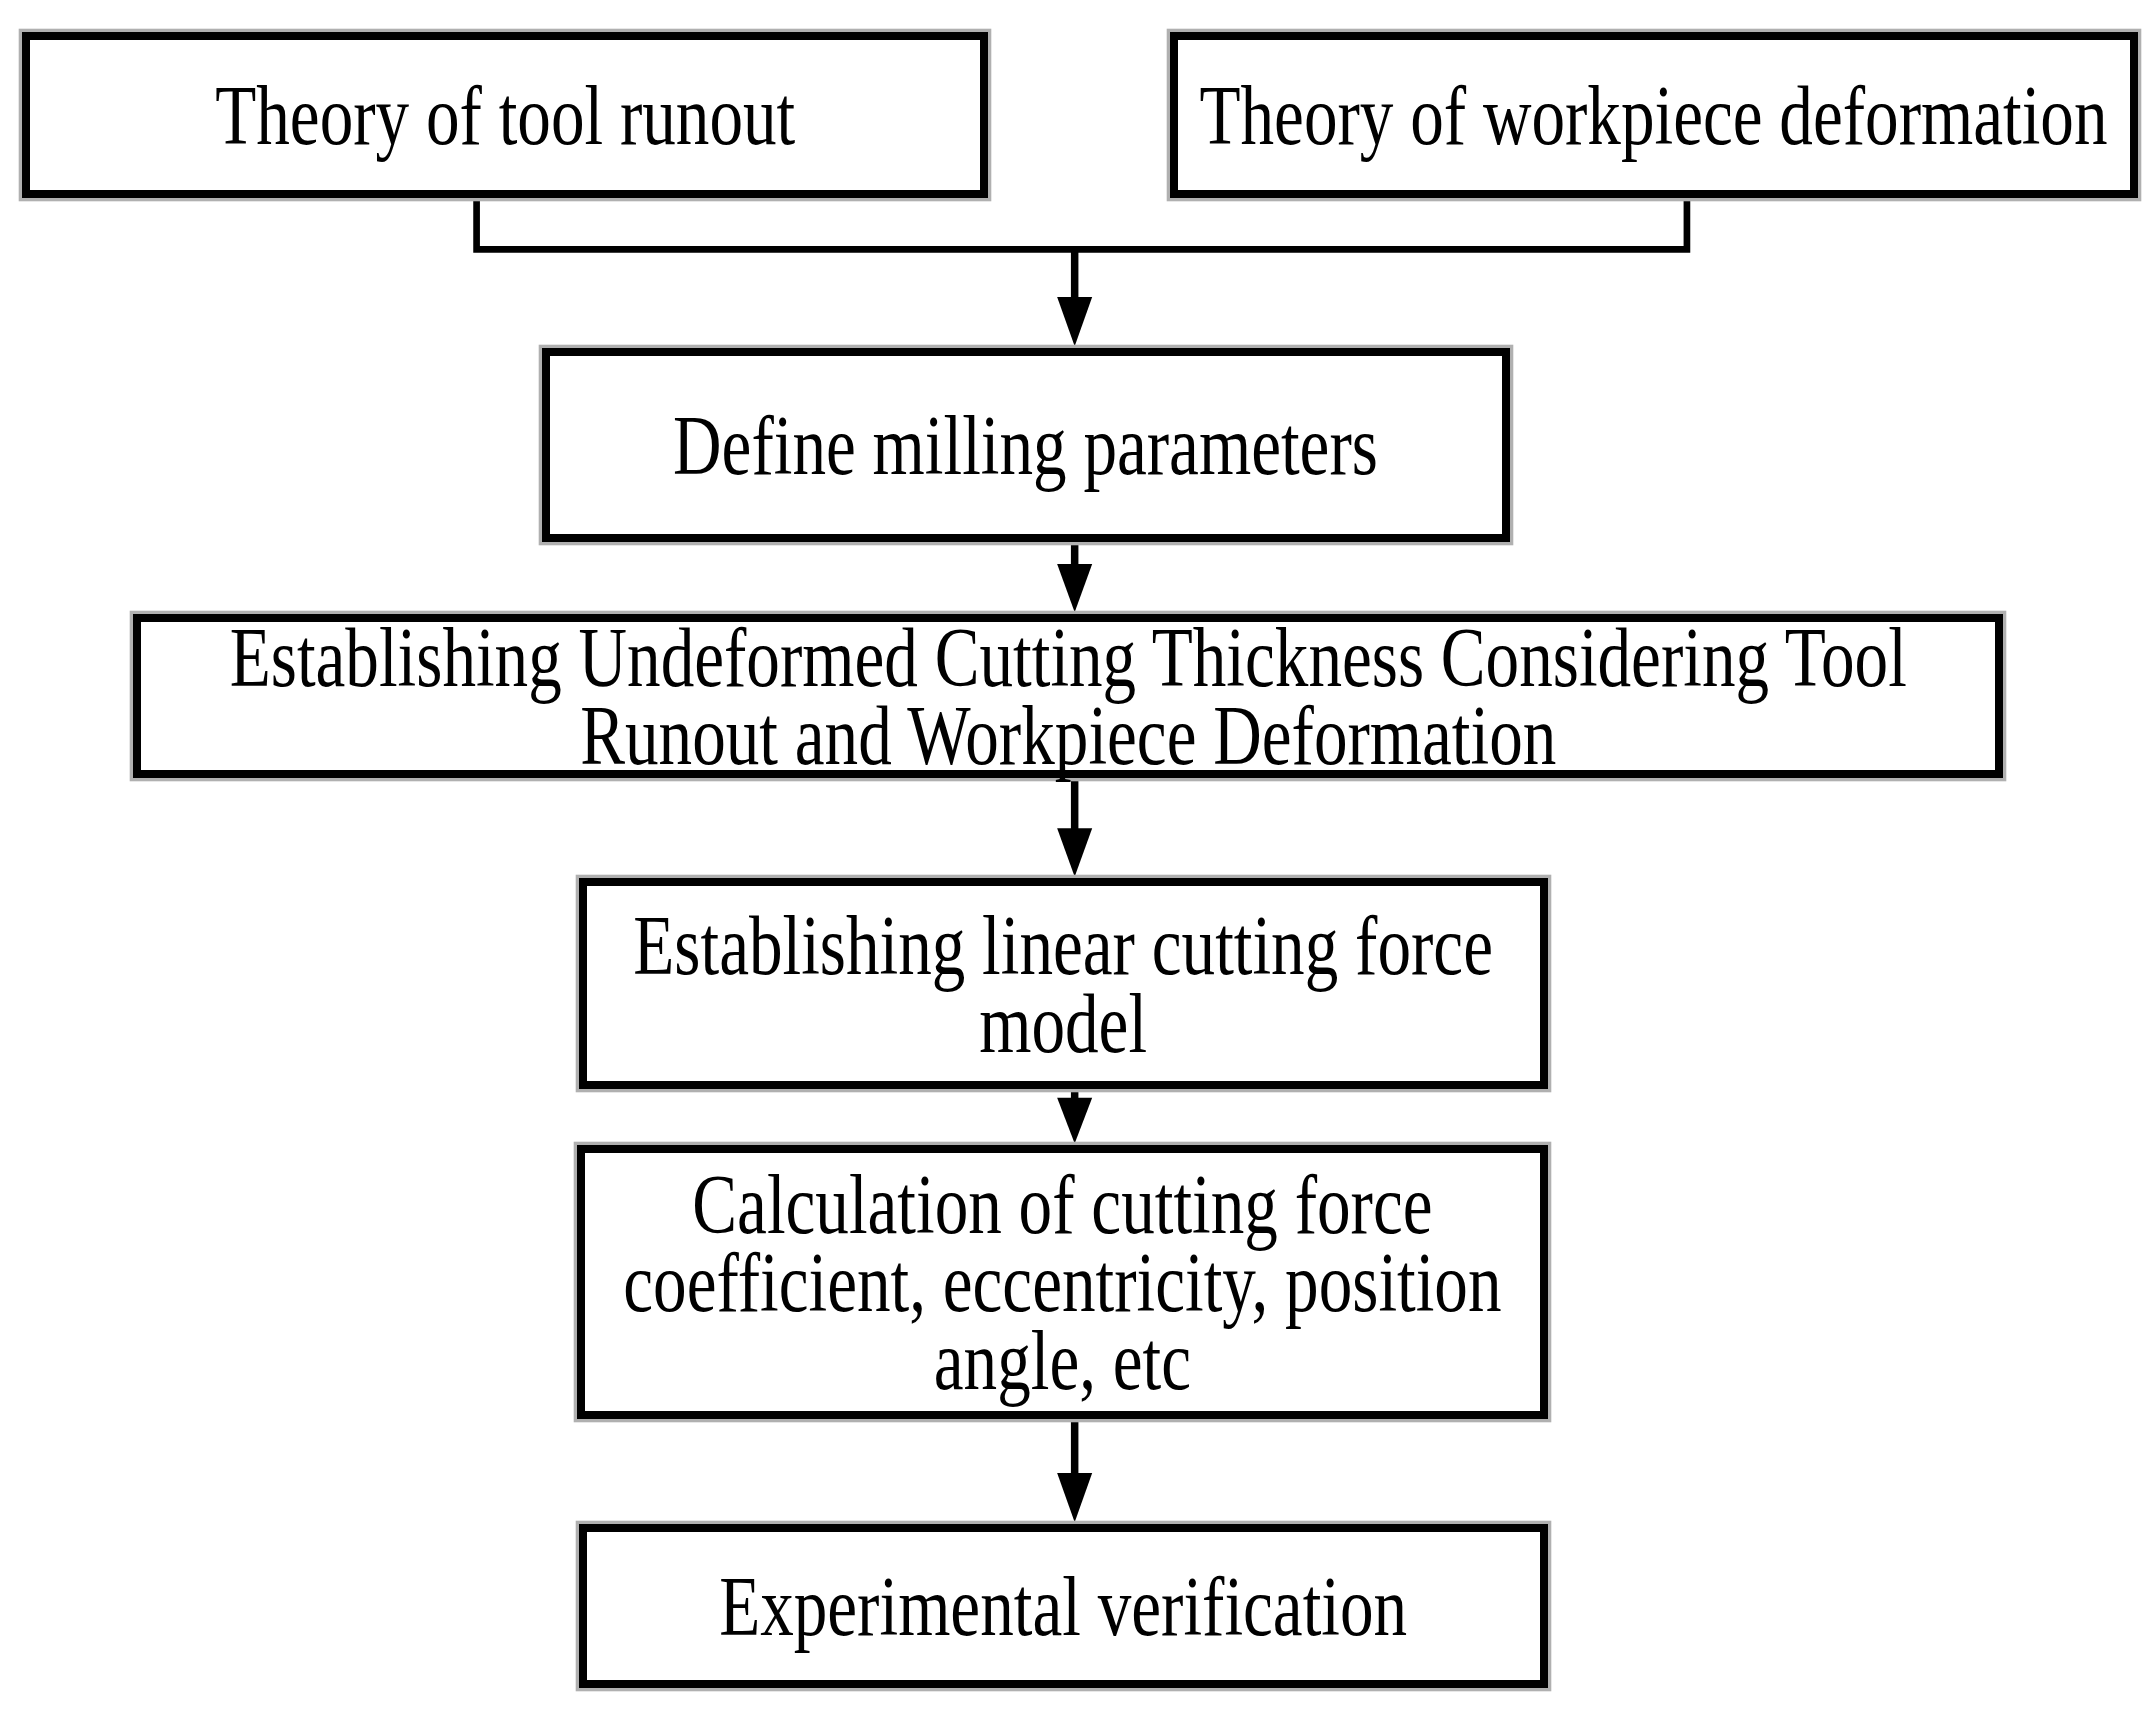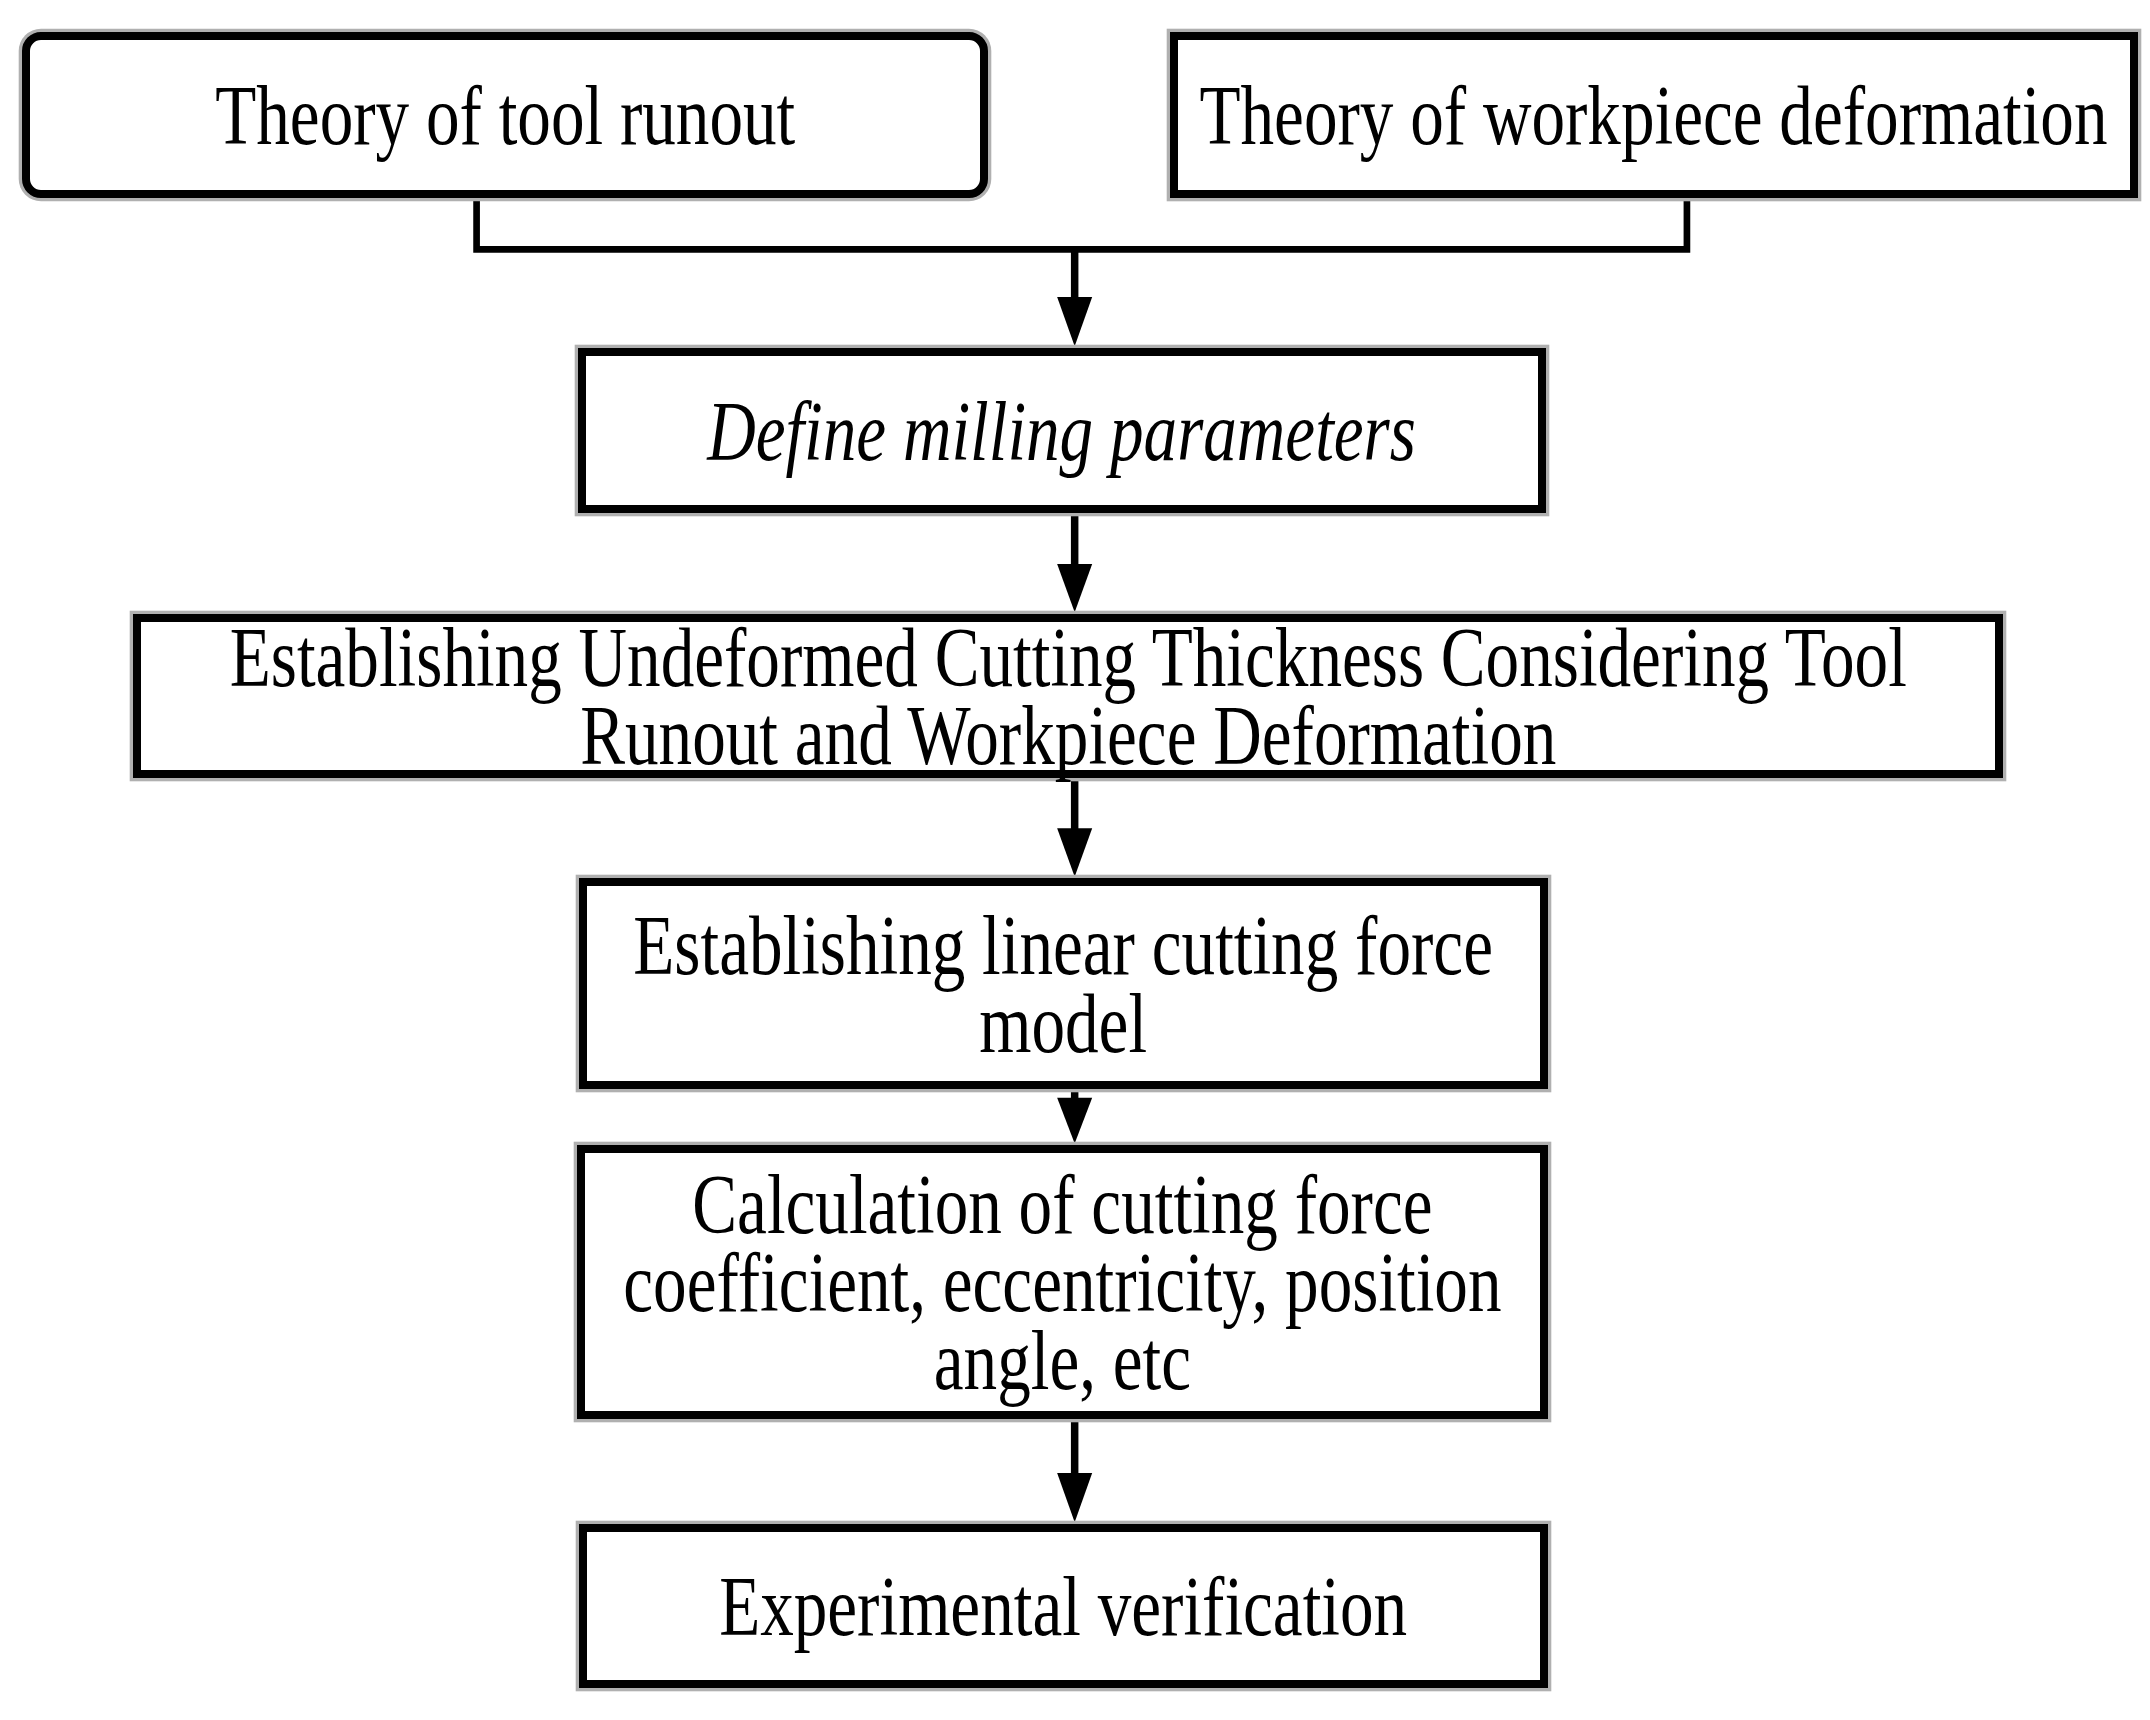--- a/index.html
+++ b/index.html
@@ -31,23 +31,23 @@
     flex: none;
     text-align: center;
     color: #000000;
     font-size: 85px;
     line-height: 78px;
     white-space: pre-line;
     transform: scaleX(0.79);
     transform-origin: 50% 50%;
   }
   
-  #node-1 { left: 22px;   top: 32px;   width: 966px; height: 166px; border-radius: 19px; }
+  #node-1 { left: 22px;   top: 32px;   width: 966px; height: 166px; }
   #node-2 { left: 1170px; top: 32px;   width: 968px; height: 166px; }
-  #node-3 { left: 578px;  top: 348px;  width: 968px; height: 165px; font-style: italic; }
+  #node-3 { left: 542px;  top: 348px;  width: 968px; height: 194px; }
   #node-4 { left: 133px;  top: 614px;  width: 1870px; height: 164px; }
   #node-5 { left: 579px;  top: 878px; width: 969px; height: 211px; }
   #node-6 { left: 577px;  top: 1145px; width: 971px; height: 274px; }
   #node-7 { left: 579px;  top: 1524px; width: 969px; height: 164px; }
   #connector-layer {
     position: absolute;
     left: 0;
     top: 0;
     pointer-events: none;
   }

